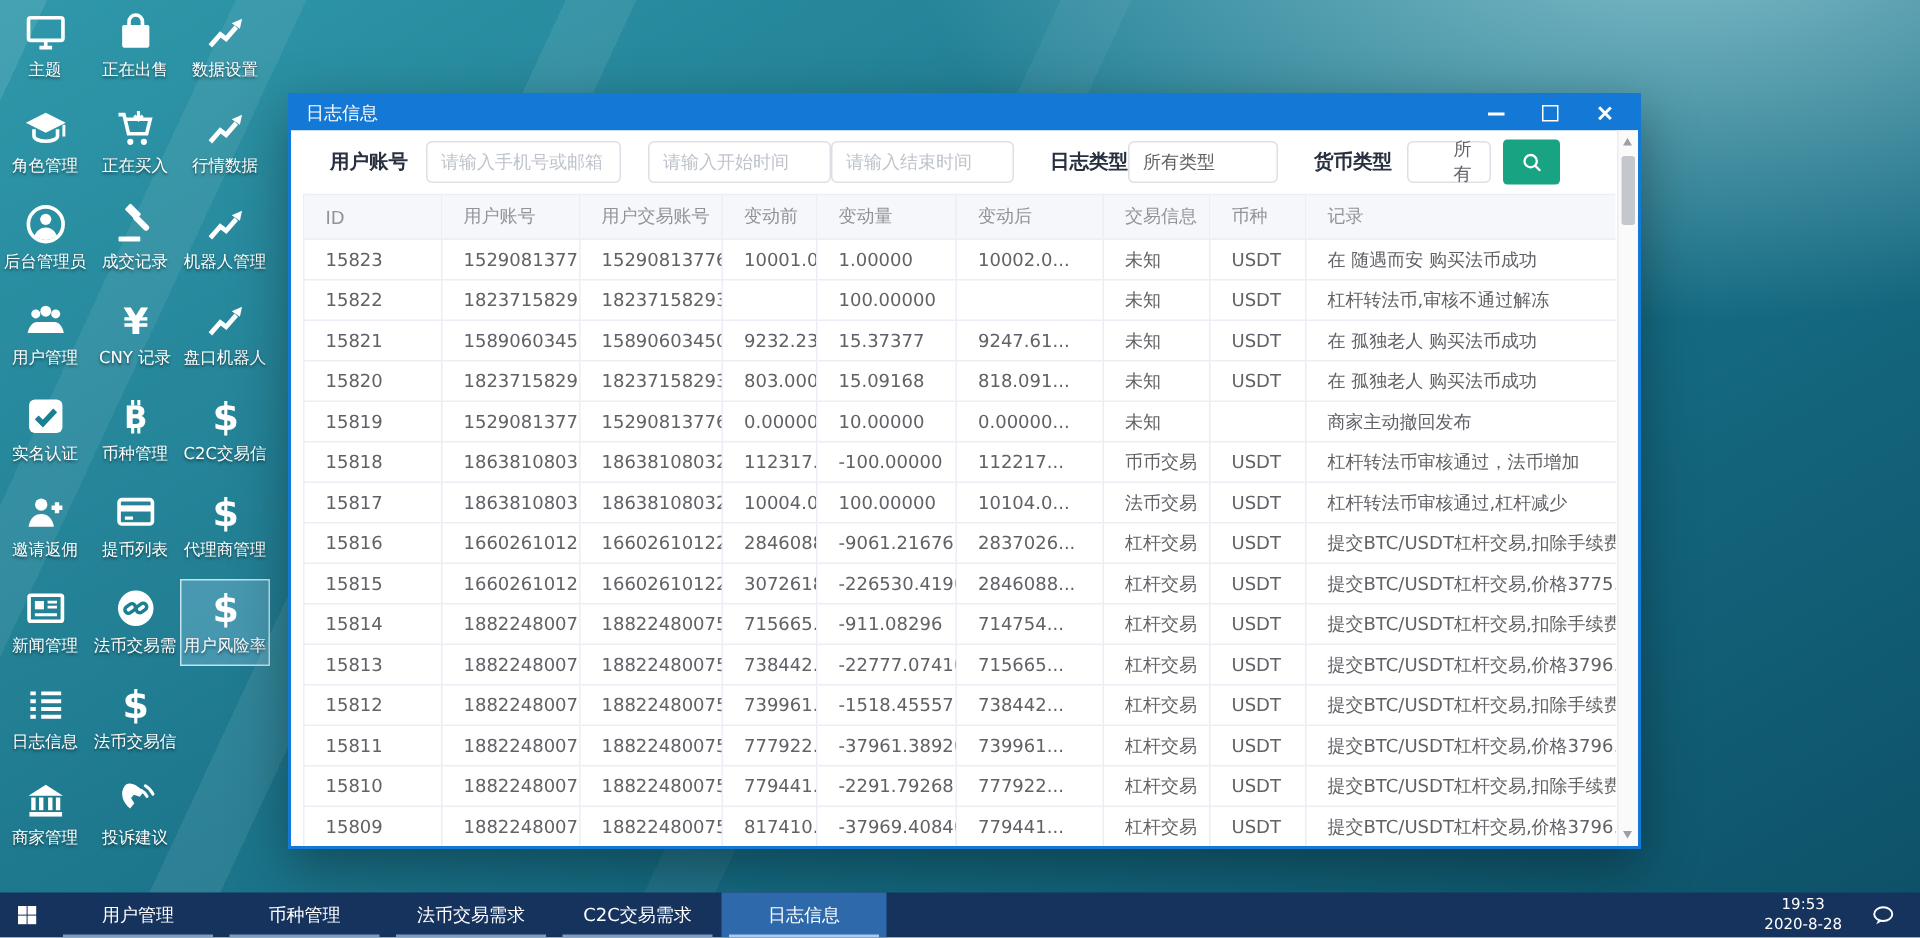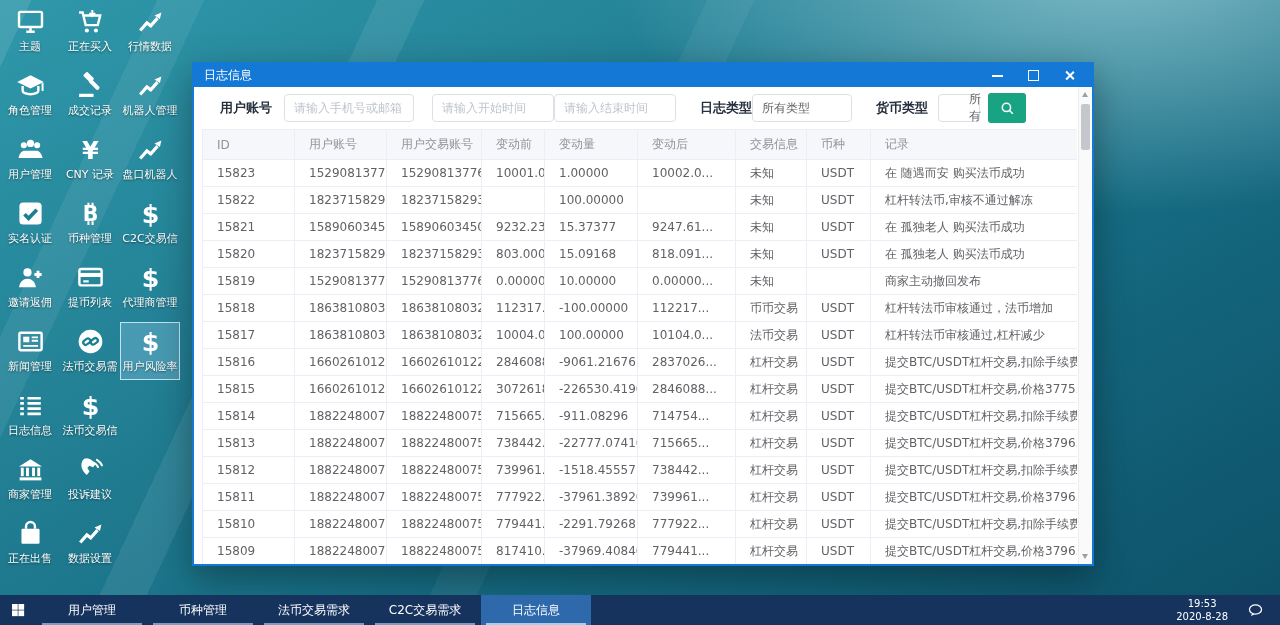--- a/index.html
+++ b/index.html
@@ -54,21 +54,21 @@
   
   .filters{height:42px;display:flex;align-items:center;padding-left:26px;box-sizing:border-box;}
   .flabel{font-size:13px;font-weight:bold;color:#27303f;white-space:nowrap;}
   .finput,.fselect{
     height:28px;border:1px solid #dcdfe6;border-radius:4px;background:#fff;
     font-size:12px;color:#606266;padding:0 9px;box-sizing:border-box;
   }
   .finput::placeholder{color:#bfc4cc;}
   .fselect{display:flex;align-items:center;}
   .w130{width:130px;margin-left:12px;} .w122a{width:122px;margin-left:18px;} .w122b{width:122px;}
-  .w100{width:100px;margin-left:0;} .w42{width:42px;margin-left:10px;padding-left:30px;}
+  .w100{width:100px;margin-left:0;} .w42{width:56px;margin-left:10px;padding-left:30px;}
   .ml24{margin-left:24px;}
   .search-btn{
     width:38px;height:30px;margin-left:8px;border:none;border-radius:3px;background:#18a383;
     display:flex;align-items:center;justify-content:center;cursor:pointer;padding:0;
   }
   .search-btn svg{width:17px;height:17px;}
   
   .table-wrap{position:absolute;top:42px;left:8px;right:15px;bottom:0;overflow:hidden;}
   table{border-collapse:collapse;table-layout:fixed;width:880px;}
   th{
@@ -124,20 +124,30 @@
       </div>
       <div class="dicon">
         <span class="icon">
           <svg viewBox="0 0 24 24">
             <path d="M12 3.5 23 9l-11 5.5L1 9z" fill="#fff"></path>
             <path d="M5.5 12.5v3.8c0 1.6 2.9 2.9 6.5 2.9s6.5-1.3 6.5-2.9v-3.8" fill="none" stroke="#fff" stroke-width="2"></path>
             <path d="M22 10v6.5" stroke="#fff" stroke-width="1.6"></path>
           </svg>
         </span>
         <span class="dlabel">角色管理</span>
+      </div>
+      <div class="dicon">
+        <span class="icon">
+          <svg viewBox="0 0 24 24">
+            <circle cx="12" cy="12" r="9.6" fill="none" stroke="#fff" stroke-width="2"></circle>
+            <circle cx="12" cy="9.3" r="3.1" fill="#fff"></circle>
+            <path d="M5.8 18.4c1.2-3 3.5-4.6 6.2-4.6s5 1.6 6.2 4.6a9.6 9.6 0 0 1-12.4 0z" fill="#fff"></path>
+          </svg>
+        </span>
+        <span class="dlabel">后台管理员</span>
       </div>
       <div class="dicon">
         <span class="icon">
           <svg viewBox="0 0 24 24">
             <circle cx="6.5" cy="8.5" r="2.5" fill="#fff"></circle>
             <circle cx="17.5" cy="8.5" r="2.5" fill="#fff"></circle>
             <circle cx="12" cy="7" r="3" fill="#fff"></circle>
             <path d="M2 19c1-4 3-6 5-6h10c2 0 4 2 5 6z" fill="#fff"></path>
           </svg>
         </span>

